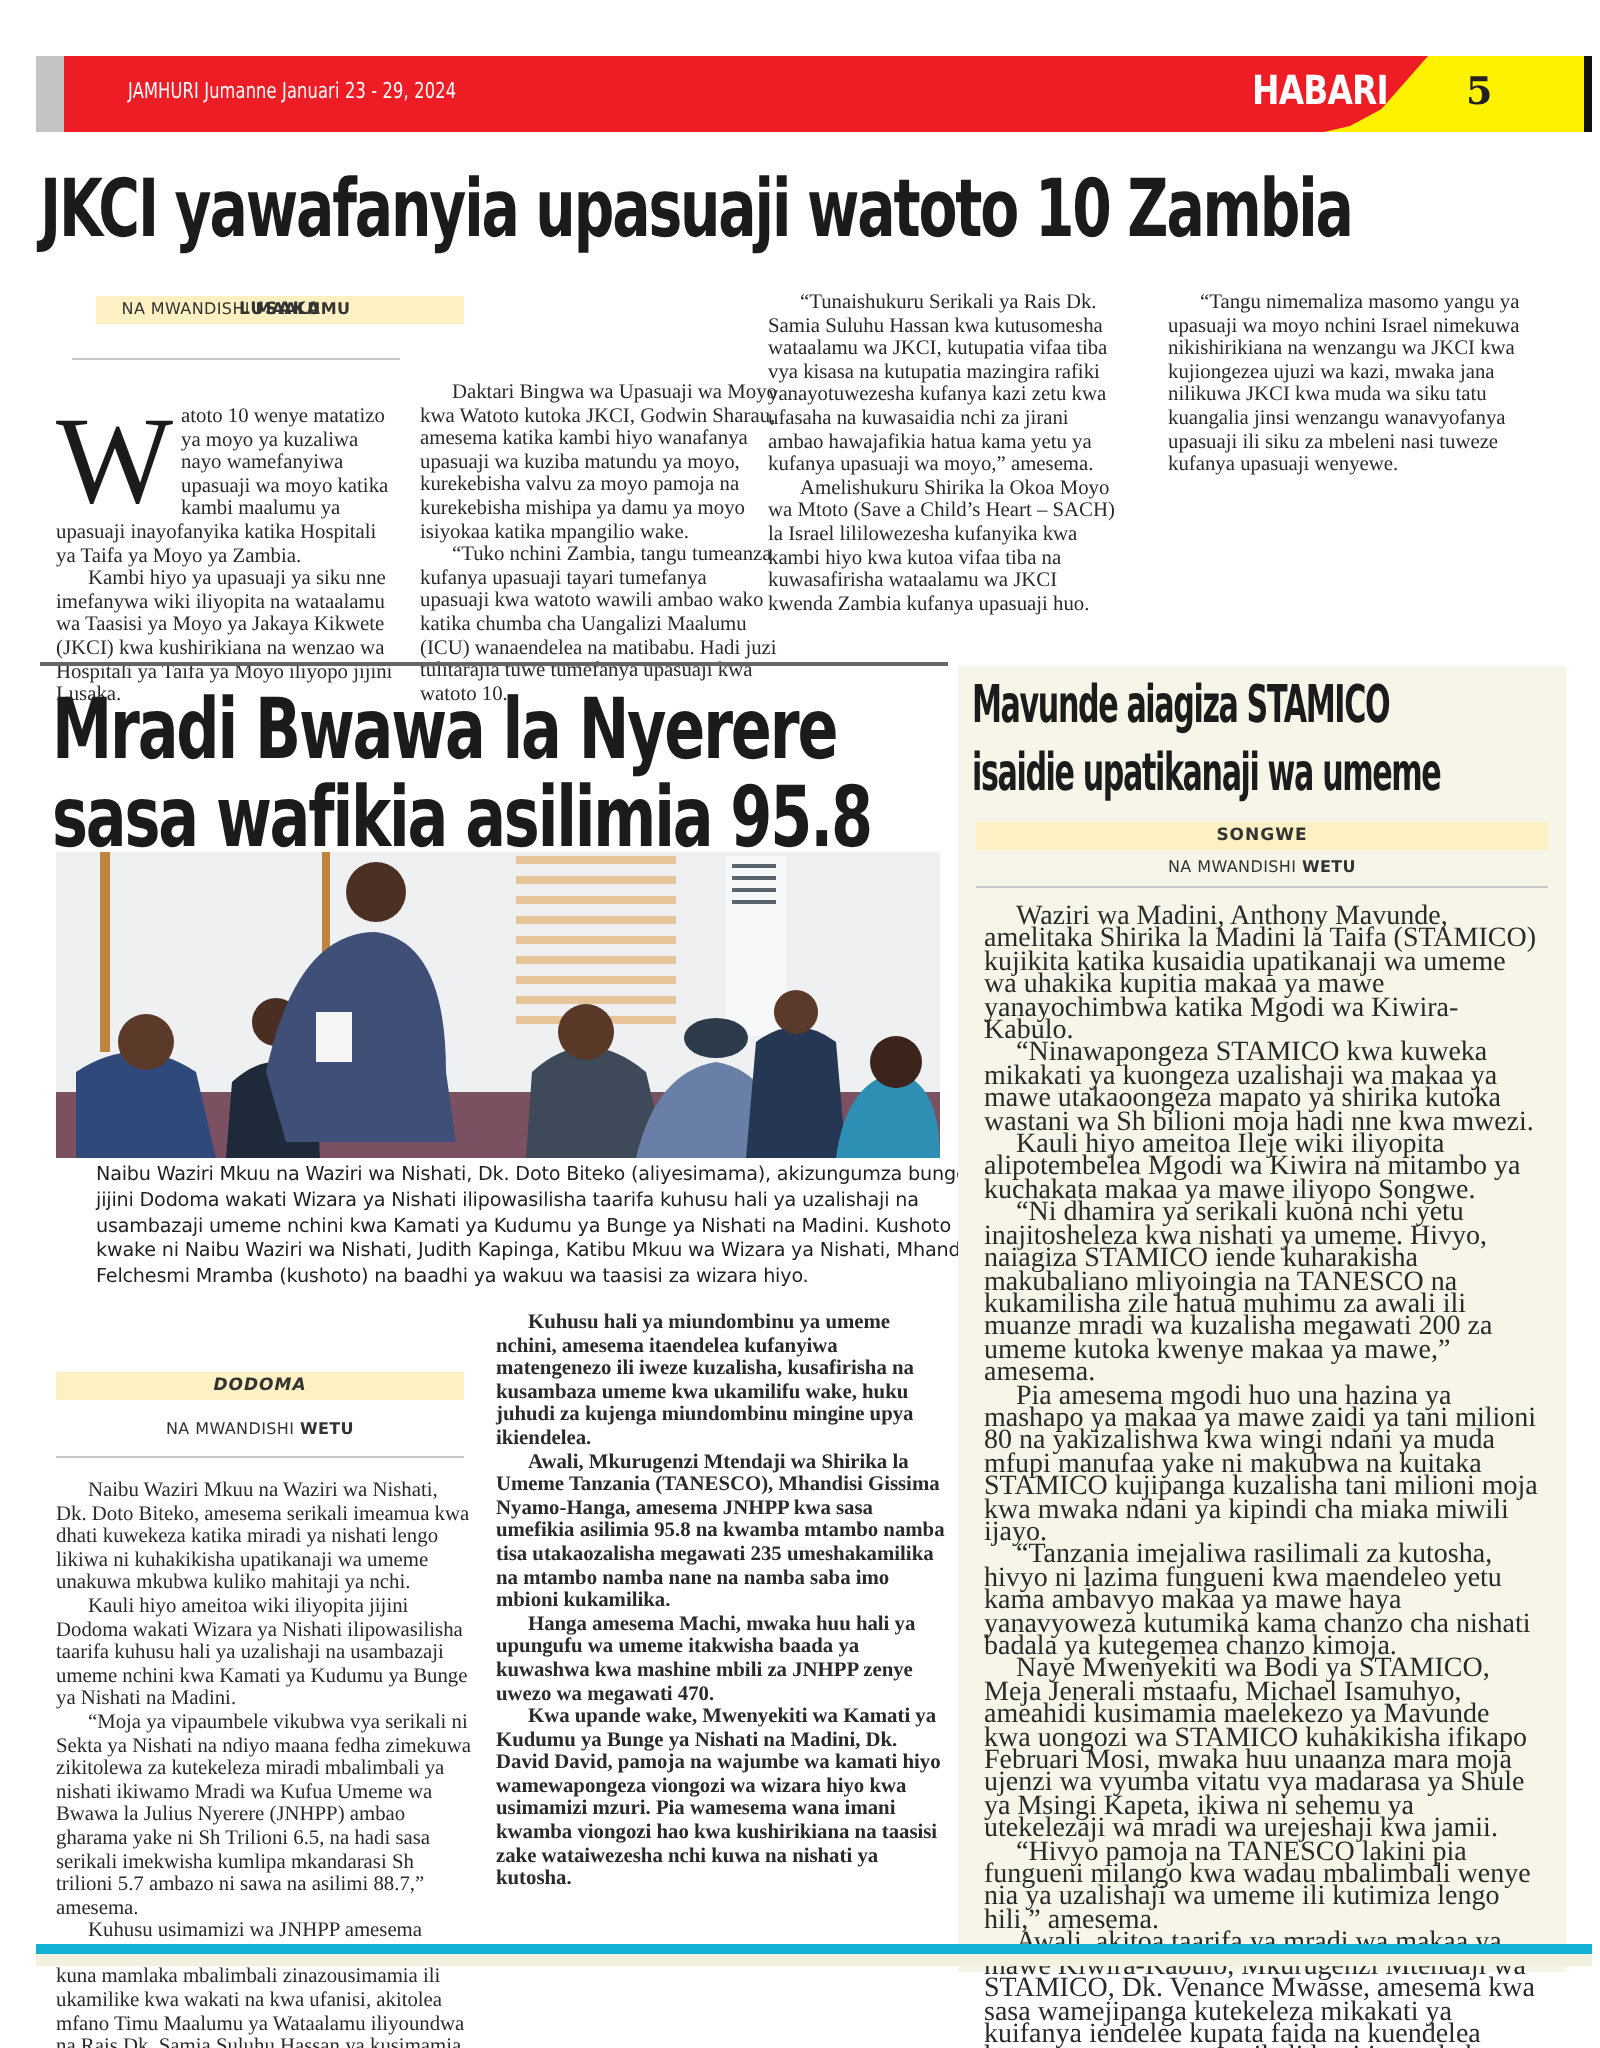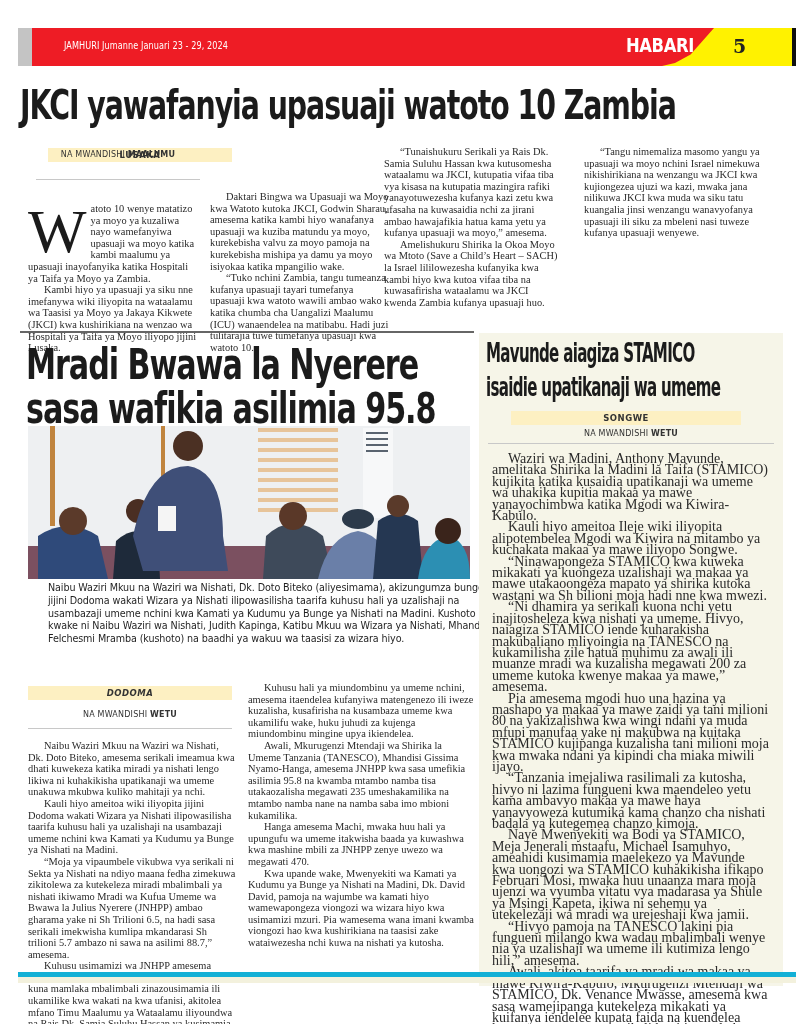--- a/index.html
+++ b/index.html
@@ -141,39 +141,39 @@
 <div class="byline" style="left:28px; top:710px; width:204px;"><span>NA MWANDISHI </span><b>WETU</b></div>
 <div class="byline-rule" style="left:28px; top:728px; width:204px;"></div>
 
 <div class="col" style="left:28px; top:740px; width:208px;">
   <p>Naibu Waziri Mkuu na Waziri wa Nishati, Dk. Doto Biteko, amesema serikali imeamua kwa dhati kuwekeza katika miradi ya nishati lengo likiwa ni kuhakikisha upatikanaji wa umeme unakuwa mkubwa kuliko mahitaji ya nchi.</p>
   <p>Kauli hiyo ameitoa wiki iliyopita jijini Dodoma wakati Wizara ya Nishati ilipowasilisha taarifa kuhusu hali ya uzalishaji na usambazaji umeme nchini kwa Kamati ya Kudumu ya Bunge ya Nishati na Madini.</p>
   <p>“Moja ya vipaumbele vikubwa vya serikali ni Sekta ya Nishati na ndiyo maana fedha zimekuwa zikitolewa za kutekeleza miradi mbalimbali ya nishati ikiwamo Mradi wa Kufua Umeme wa Bwawa la Julius Nyerere (JNHPP) ambao gharama yake ni Sh Trilioni 6.5, na hadi sasa serikali imekwisha kumlipa mkandarasi Sh trilioni 5.7 ambazo ni sawa na asilimi 88.7,” amesema.</p>
   <p>Kuhusu usimamizi wa JNHPP amesema serikali iko makini katika usimamizi wake na kuna mamlaka mbalimbali zinazousimamia ili ukamilike kwa wakati na kwa ufanisi, akitolea mfano Timu Maalumu ya Wataalamu iliyoundwa na Rais Dk. Samia Suluhu Hassan ya kusimamia mradi huo inayoongozwa na Profesa Idris Kikula.</p>
 </div>
 
-<div class="col" style="left:248px; top:682px; width:226px;">
+<div class="col" style="left:248px; top:656px; width:226px;font-weight:bold;">
   <p>Kuhusu hali ya miundombinu ya umeme nchini, amesema itaendelea kufanyiwa matengenezo ili iweze kuzalisha, kusafirisha na kusambaza umeme kwa ukamilifu wake, huku juhudi za kujenga miundombinu mingine upya ikiendelea.</p>
   <p>Awali, Mkurugenzi Mtendaji wa Shirika la Umeme Tanzania (TANESCO), Mhandisi Gissima Nyamo-Hanga, amesema JNHPP kwa sasa umefikia asilimia 95.8 na kwamba mtambo namba tisa utakaozalisha megawati 235 umeshakamilika na mtambo namba nane na namba saba imo mbioni kukamilika.</p>
   <p>Hanga amesema Machi, mwaka huu hali ya upungufu wa umeme itakwisha baada ya kuwashwa kwa mashine mbili za JNHPP zenye uwezo wa megawati 470.</p>
   <p>Kwa upande wake, Mwenyekiti wa Kamati ya Kudumu ya Bunge ya Nishati na Madini, Dk. David David, pamoja na wajumbe wa kamati hiyo wamewapongeza viongozi wa wizara hiyo kwa usimamizi mzuri. Pia wamesema wana imani kwamba viongozi hao kwa kushirikiana na taasisi zake wataiwezesha nchi kuwa na nishati ya kutosha.</p>
 </div>
 
 <div class="sidebar-box"></div>
 <div class="headline h3a">Mavunde aiagiza STAMICO</div>
 <div class="headline h3b">isaidie upatikanaji wa umeme</div>
 
-<div class="dateline" style="left:511px; top:411px; width:230px;">SONGWE</div>
+<div class="dateline" style="left:488px; top:411px; width:286px;">SONGWE</div>
 <div class="byline" style="left:488px; top:429px; width:286px;"><span>NA MWANDISHI </span><b>WETU</b></div>
 <div class="byline-rule" style="left:488px; top:443px; width:286px;"></div>
 
 <div class="col" style="left:492px; top:453px; width:278px; font-size:14px; line-height:11.4px;">
   <p>Waziri wa Madini, Anthony Mavunde, amelitaka Shirika la Madini la Taifa (STAMICO) kujikita katika kusaidia upatikanaji wa umeme wa uhakika kupitia makaa ya mawe yanayochimbwa katika Mgodi wa Kiwira-Kabulo.</p>
+  <p>“Ninawapongeza STAMICO kwa kuweka mikakati ya kuongeza uzalishaji wa makaa ya mawe utakaoongeza mapato ya shirika kutoka wastani wa Sh bilioni moja hadi nne kwa mwezi.</p>
   <p>Kauli hiyo ameitoa Ileje wiki iliyopita alipotembelea Mgodi wa Kiwira na mitambo ya kuchakata makaa ya mawe iliyopo Songwe.</p>
-  <p>“Ninawapongeza STAMICO kwa kuweka mikakati ya kuongeza uzalishaji wa makaa ya mawe utakaoongeza mapato ya shirika kutoka wastani wa Sh bilioni moja hadi nne kwa mwezi.</p>
   <p>“Ni dhamira ya serikali kuona nchi yetu inajitosheleza kwa nishati ya umeme. Hivyo, naiagiza STAMICO iende kuharakisha makubaliano mliyoingia na TANESCO na kukamilisha zile hatua muhimu za awali ili muanze mradi wa kuzalisha megawati 200 za umeme kutoka kwenye makaa ya mawe,” amesema.</p>
   <p>Pia amesema mgodi huo una hazina ya mashapo ya makaa ya mawe zaidi ya tani milioni 80 na yakizalishwa kwa wingi ndani ya muda mfupi manufaa yake ni makubwa na kuitaka STAMICO kujipanga kuzalisha tani milioni moja kwa mwaka ndani ya kipindi cha miaka miwili ijayo.</p>
   <p>“Tanzania imejaliwa rasilimali za kutosha, hivyo ni lazima fungueni kwa maendeleo yetu kama ambavyo makaa ya mawe haya yanavyoweza kutumika kama chanzo cha nishati badala ya kutegemea chanzo kimoja.</p>
   <p>Naye Mwenyekiti wa Bodi ya STAMICO, Meja Jenerali mstaafu, Michael Isamuhyo, ameahidi kusimamia maelekezo ya Mavunde kwa uongozi wa STAMICO kuhakikisha ifikapo Februari Mosi, mwaka huu unaanza mara moja ujenzi wa vyumba vitatu vya madarasa ya Shule ya Msingi Kapeta, ikiwa ni sehemu ya utekelezaji wa mradi wa urejeshaji kwa jamii.</p>
   <p>“Hivyo pamoja na TANESCO lakini pia fungueni milango kwa wadau mbalimbali wenye nia ya uzalishaji wa umeme ili kutimiza lengo hili,” amesema.</p>
   <p>Awali, akitoa taarifa ya mradi wa makaa ya mawe Kiwira-Kabulo, Mkurugenzi Mtendaji wa STAMICO, Dk. Venance Mwasse, amesema kwa sasa wamejipanga kutekeleza mikakati ya kuifanya iendelee kupata faida na kuendelea kuongeza mapato ya serikali kupitia mrabaha, ada mbalimbali na gawio na kwa sasa wamewekeza zaidi ya Sh bilioni tisa kwa ajili ya ununuzi wa mitambo na vifaa vya uzalishaji.</p>
   <p>Amesema awali walikuwa wanazunguka kilomita zaidi ya 70 kutoa makaa ya mawe kwenda kuchakatwa katika eneo la Mgodi wa Kiwira.</p>
 </div>
 
 <div class="footer-blue"></div>

